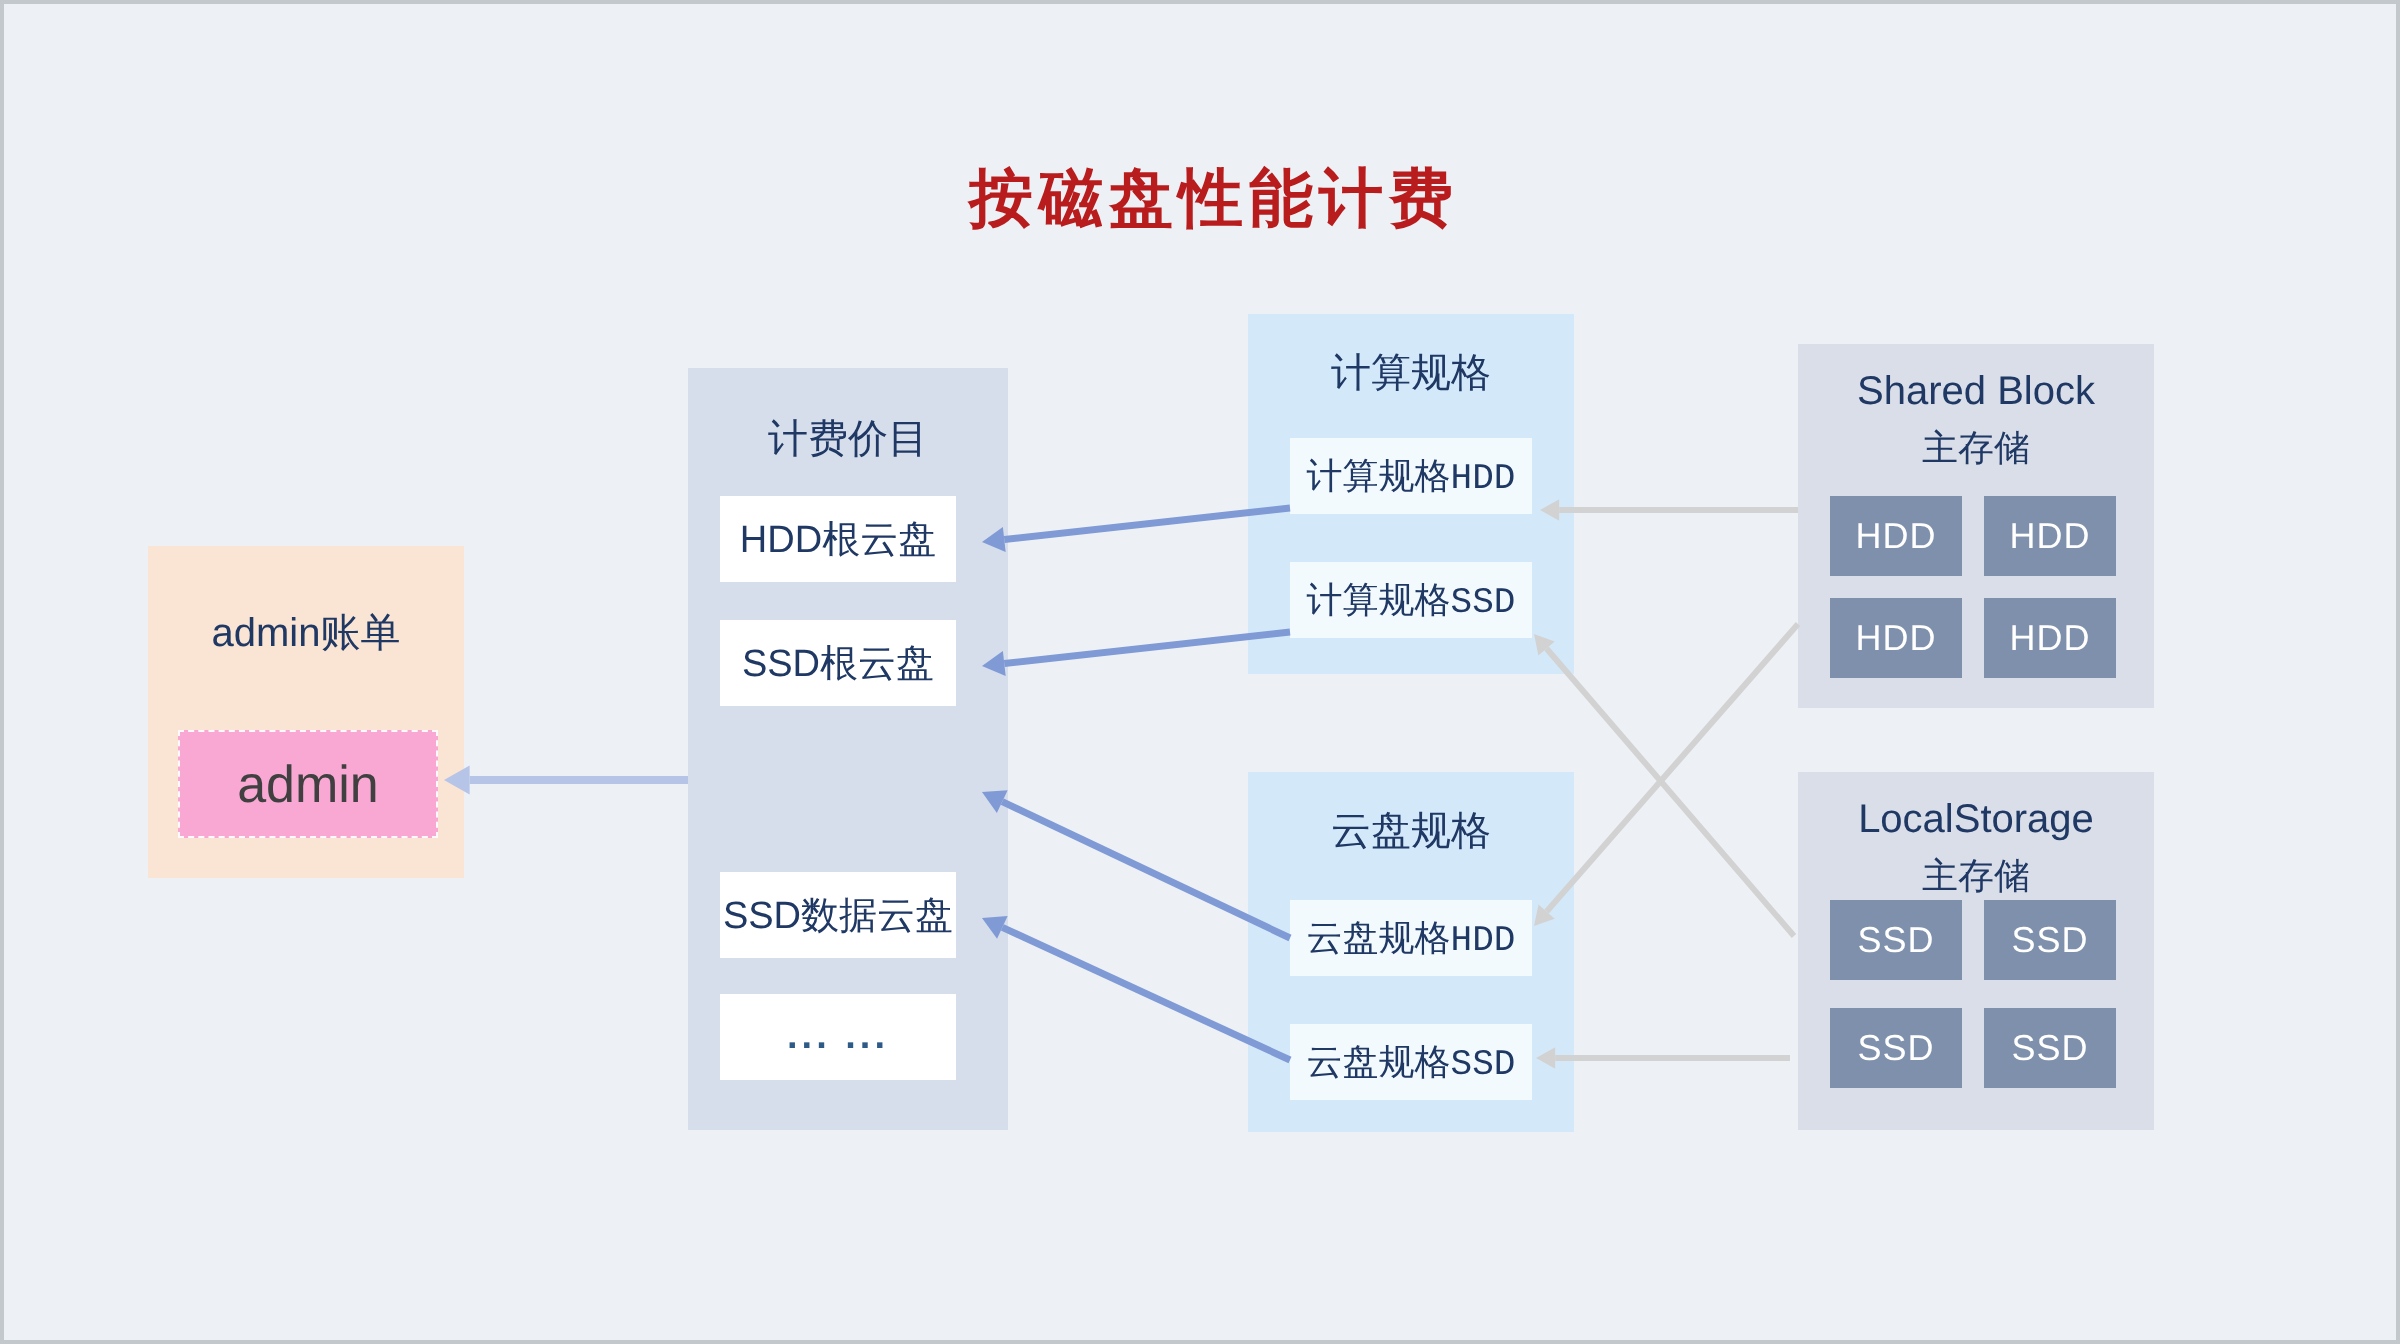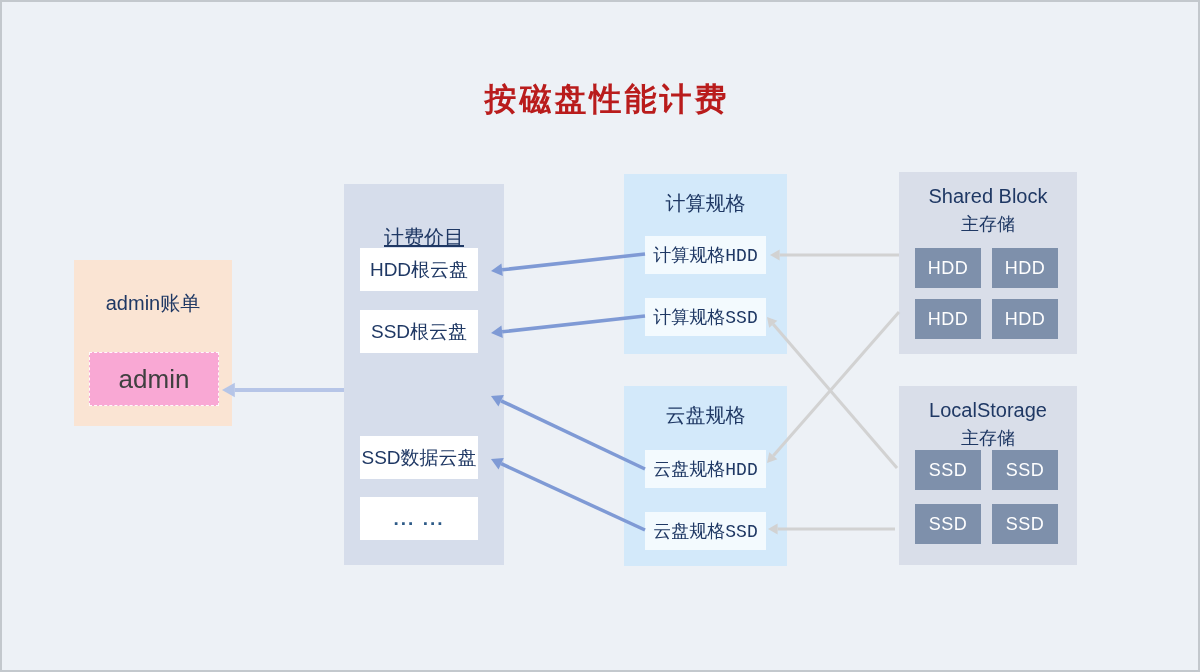--- a/index.html
+++ b/index.html
@@ -9,40 +9,40 @@
     font-family:"Liberation Sans", sans-serif; color:#1f3864;
   }
   .page-title {
     position:absolute; top:76px; left:0; width:100%; margin:0;
     text-align:center; font-size:32px; font-weight:600; letter-spacing:3px;
     color:#b91c1c; text-indent:14px;
   }
   .box { position:absolute; box-sizing:border-box; text-align:center; }
   .box-title { font-size:20px; color:#1f3864; }
   
-  .admin-box { left:72px; top:258px; width:158px; height:166px; background:#fae4d3; }
+  .admin-box { left:72px; top:271px; width:158px; height:166px; background:#fae4d3; }
   .admin-box .box-title { margin-top:30px; }
   .admin-item {
     position:absolute; left:15px; top:92px; width:128px; height:52px;
     background:#f9a8d4; border:1px dashed rgba(255,255,255,.95);
     display:flex; align-items:center; justify-content:center;
     font-size:26px; color:#404040;
   }
   
   .price-box { left:342px; top:182px; width:160px; height:381px; background:#d6ddeb; }
-  .price-box .box-title { margin-top:40px;text-decoration:underline; }
+  .price-box .box-title { margin-top:22px; }
   .price-item {
     position:absolute; left:16px; width:118px; height:43px; background:#ffffff;
     display:flex; align-items:center; justify-content:center;
     font-size:19px; color:#1f3864;
   }
   .price-item.dots { font-weight:bold; letter-spacing:2px; color:#2d5a87; }
   
   .spec-box { width:163px; height:180px; background:#d3e9fa; }
-  .compute-box { left:622px; top:172px; }
+  .compute-box { left:622px; top:155px; }
   .disk-box { left:622px; top:384px; }
   .spec-box .box-title { margin-top:16px; }
   .spec-item {
     position:absolute; left:21px; width:121px; height:38px; background:#f3fafe;
     display:flex; align-items:center; justify-content:center;
     font-size:18px; color:#1f3864;font-family:Liberation Mono, monospace;
   }
   
   .storage-box { width:178px; height:182px; background:#d9dee9; }
   .shared-box { left:897px; top:170px; }

